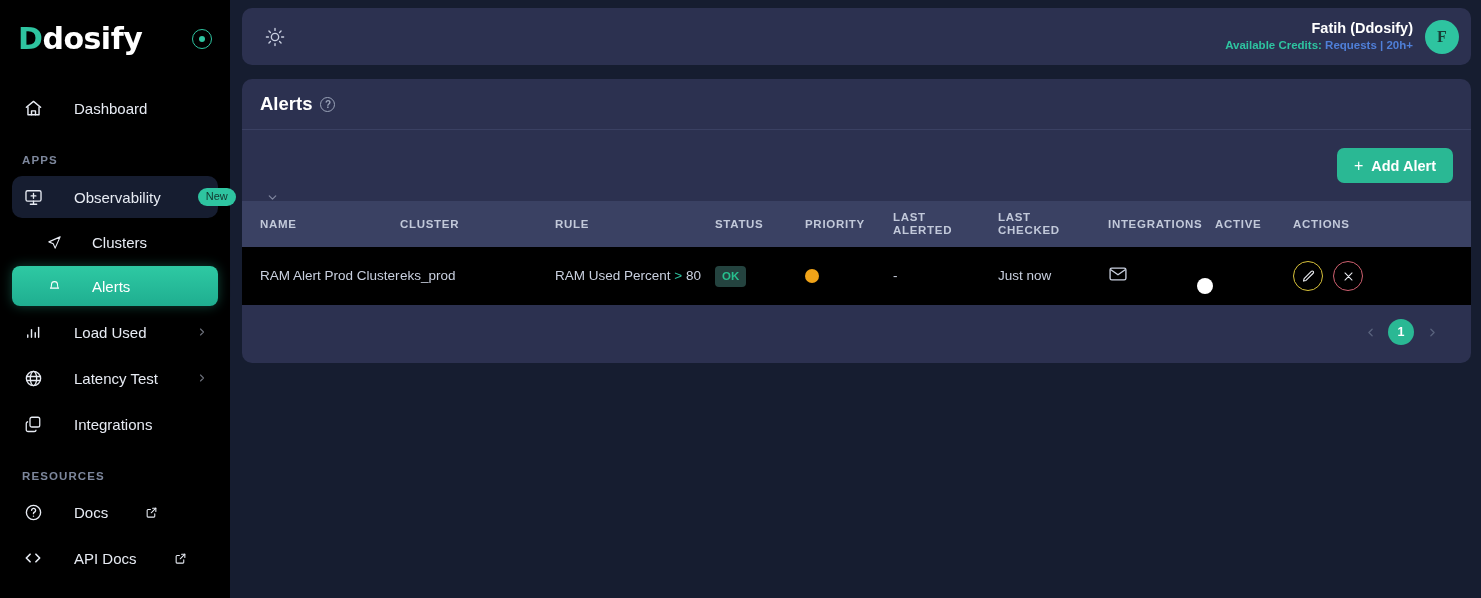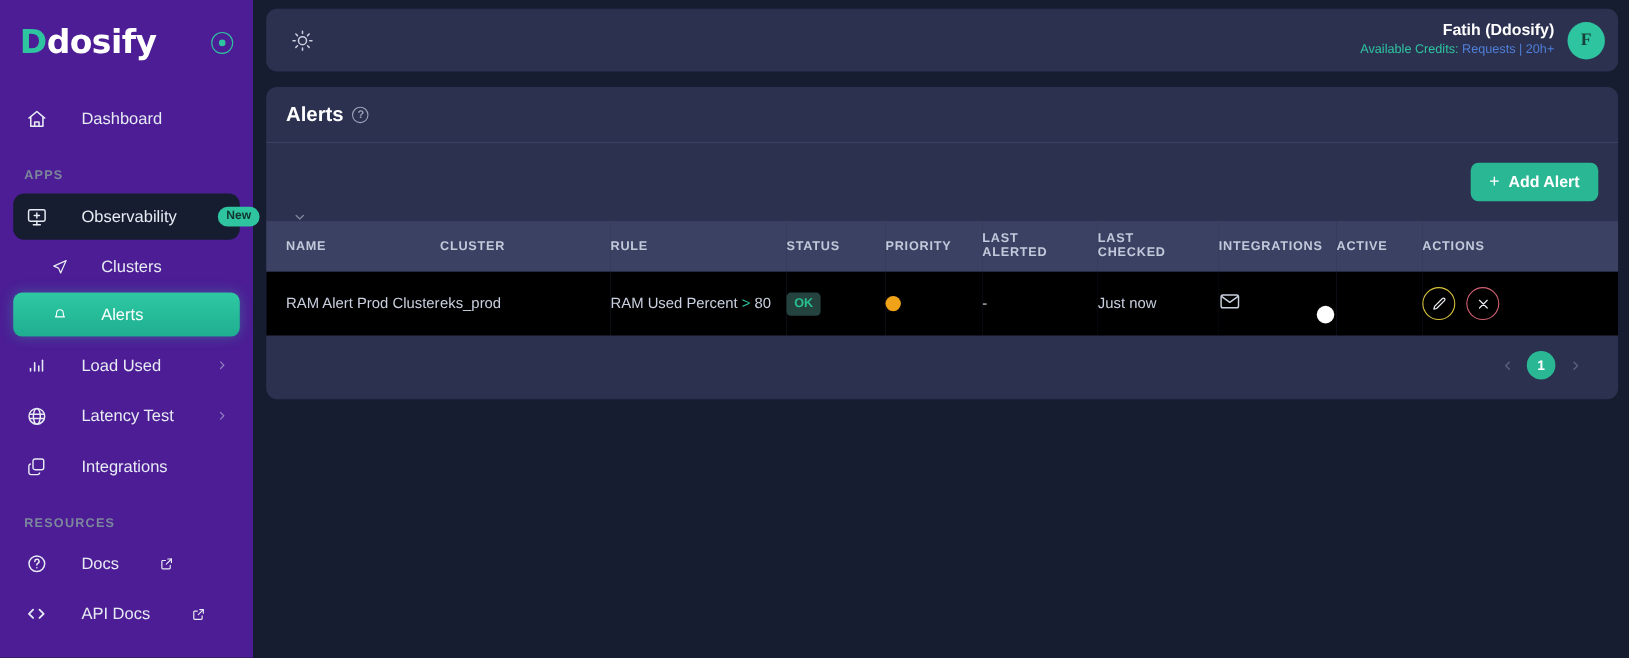--- a/index.html
+++ b/index.html
@@ -7,21 +7,21 @@
     width: 1481px; height: 598px;
     background: #161d30;
     font-family: "Liberation Sans", sans-serif;
     overflow: hidden;
   }
   .app { display: flex; width: 1481px; height: 598px; }
 
   
   .sidebar {
     width: 230px; height: 598px;
-    background: #4c1d95;
+    background: #000000;
     flex: 0 0 230px;
     position: relative;
     padding-top: 0;
   }
   .logo-row {
     height: 78px; display: flex; align-items: center;
     padding: 0 18px 0 18px; gap: 10px;
   }
   .logo-text {
     font-size: 30px; font-weight: 700; color: #ffffff;
@@ -48,21 +48,21 @@
 
   .nav-section {
     color: #7d879c; font-size: 11.5px; font-weight: 700; letter-spacing: 1.1px;
     padding: 0 22px; margin-top: 26px; margin-bottom: 10px;
   }
 
   .nav-observability {
     background: #161d30; height: 42px; border-radius: 10px;
   }
   .badge-new {
-    background: #2ec4a0; color: #12352d; font-size: 11px; font-weight: 700;
+    background: #2ec4a0; color: #12352d; font-size: 11px; font-weight: 400;
     border-radius: 9px; padding: 2px 8px; margin-left: 7px; line-height: 1.2;
   }
   .nav-sub { padding-left: 34px; }
   .nav-sub .ico { width: 16px; flex: 0 0 16px; }
   .nav-alerts {
     background: linear-gradient(180deg, #2ec9a3 0%, #1fae90 100%);
     color: #ffffff; height: 40px; border-radius: 8px;
     box-shadow: 0 0 12px rgba(46,201,163,.35);
   }
 
@@ -71,21 +71,21 @@
 
   .topbar {
     height: 57px; background: #2c3150; border-radius: 10px;
     display: flex; align-items: center; padding: 0 12px 0 18px;
     margin-bottom: 14px;
   }
   .sun-btn { width: 30px; height: 30px; display:flex; align-items:center; justify-content:center; cursor:pointer;}
   .user-block { margin-left: auto; display: flex; align-items: center; gap: 12px; }
   .user-texts { text-align: right; }
   .user-name { color: #ffffff; font-size: 14.5px; font-weight: 700; line-height: 1.25; }
-  .credits { font-size: 11.5px; font-weight: 400; line-height: 1.5; }
+  .credits { font-size: 11.5px; font-weight: 700; line-height: 1.5; }
   .credits .lbl { color: #2ec4a0; }
   .credits .val { color: #4f7fd8; }
   .avatar {
     width: 34px; height: 34px; border-radius: 50%;
     background: #2ec4a0; color: #173f37; font-weight: 700; font-size: 16px;
     display: flex; align-items: center; justify-content: center;
     font-family: "Liberation Serif", serif;
   }
 
   

